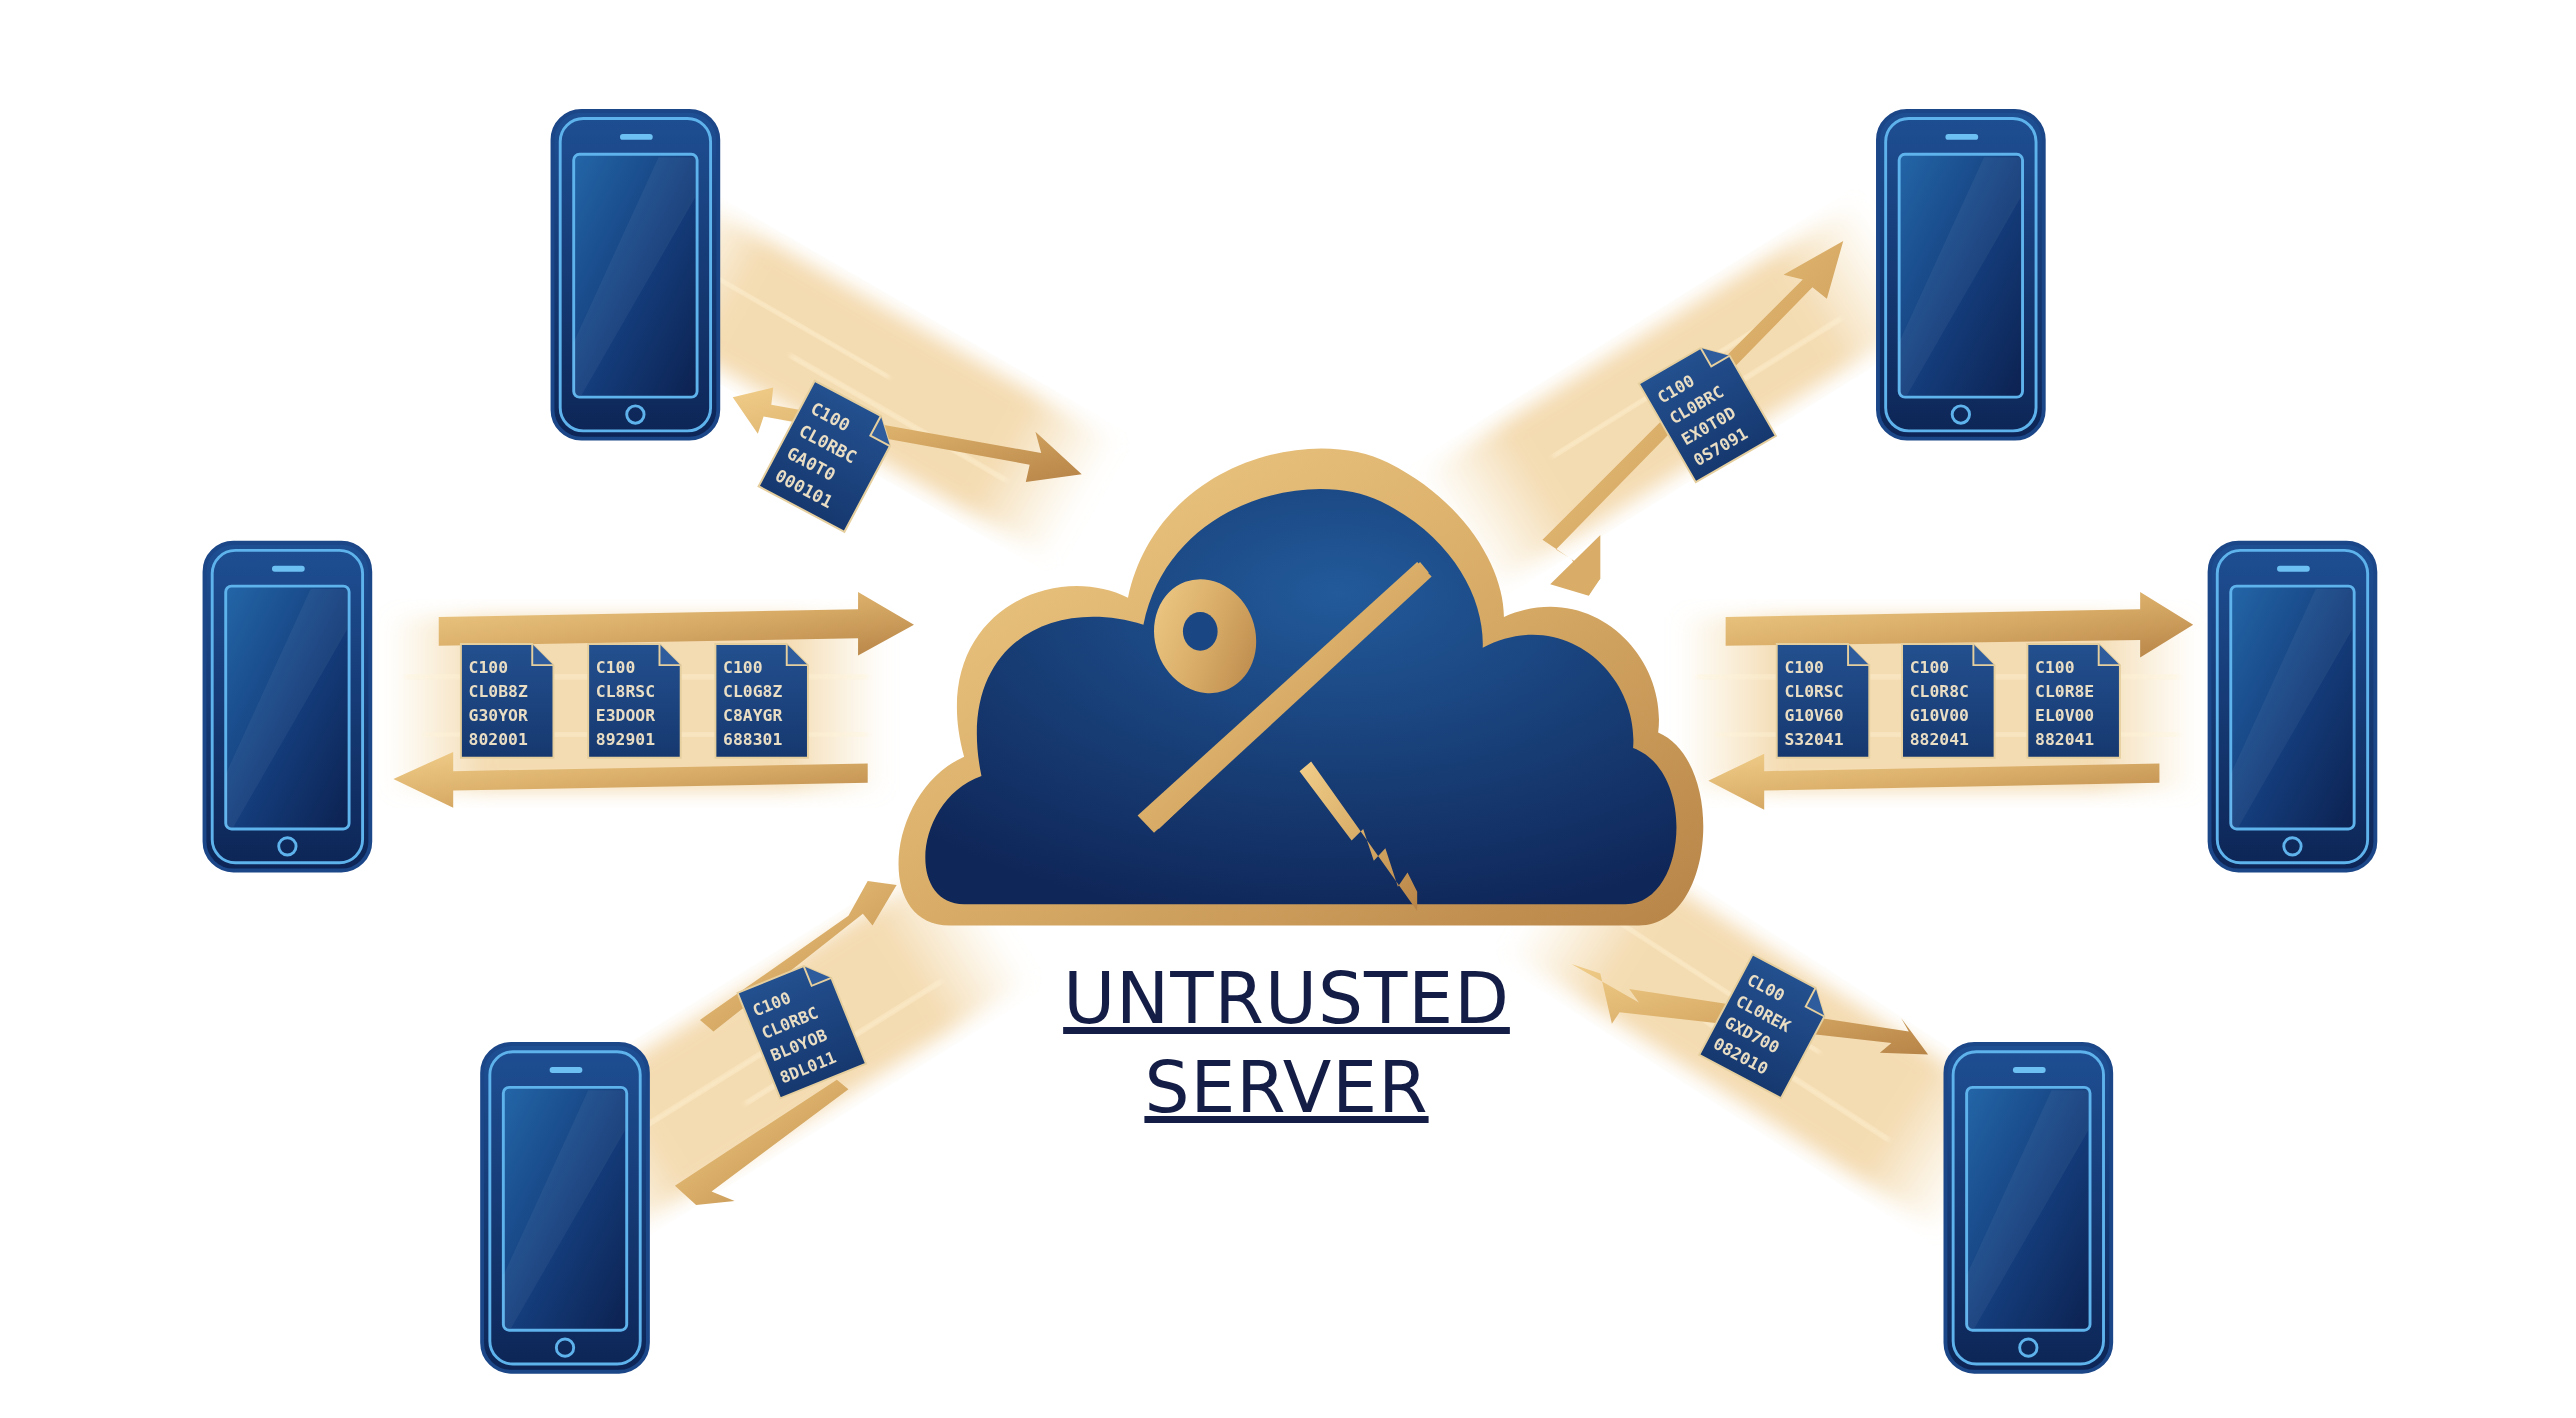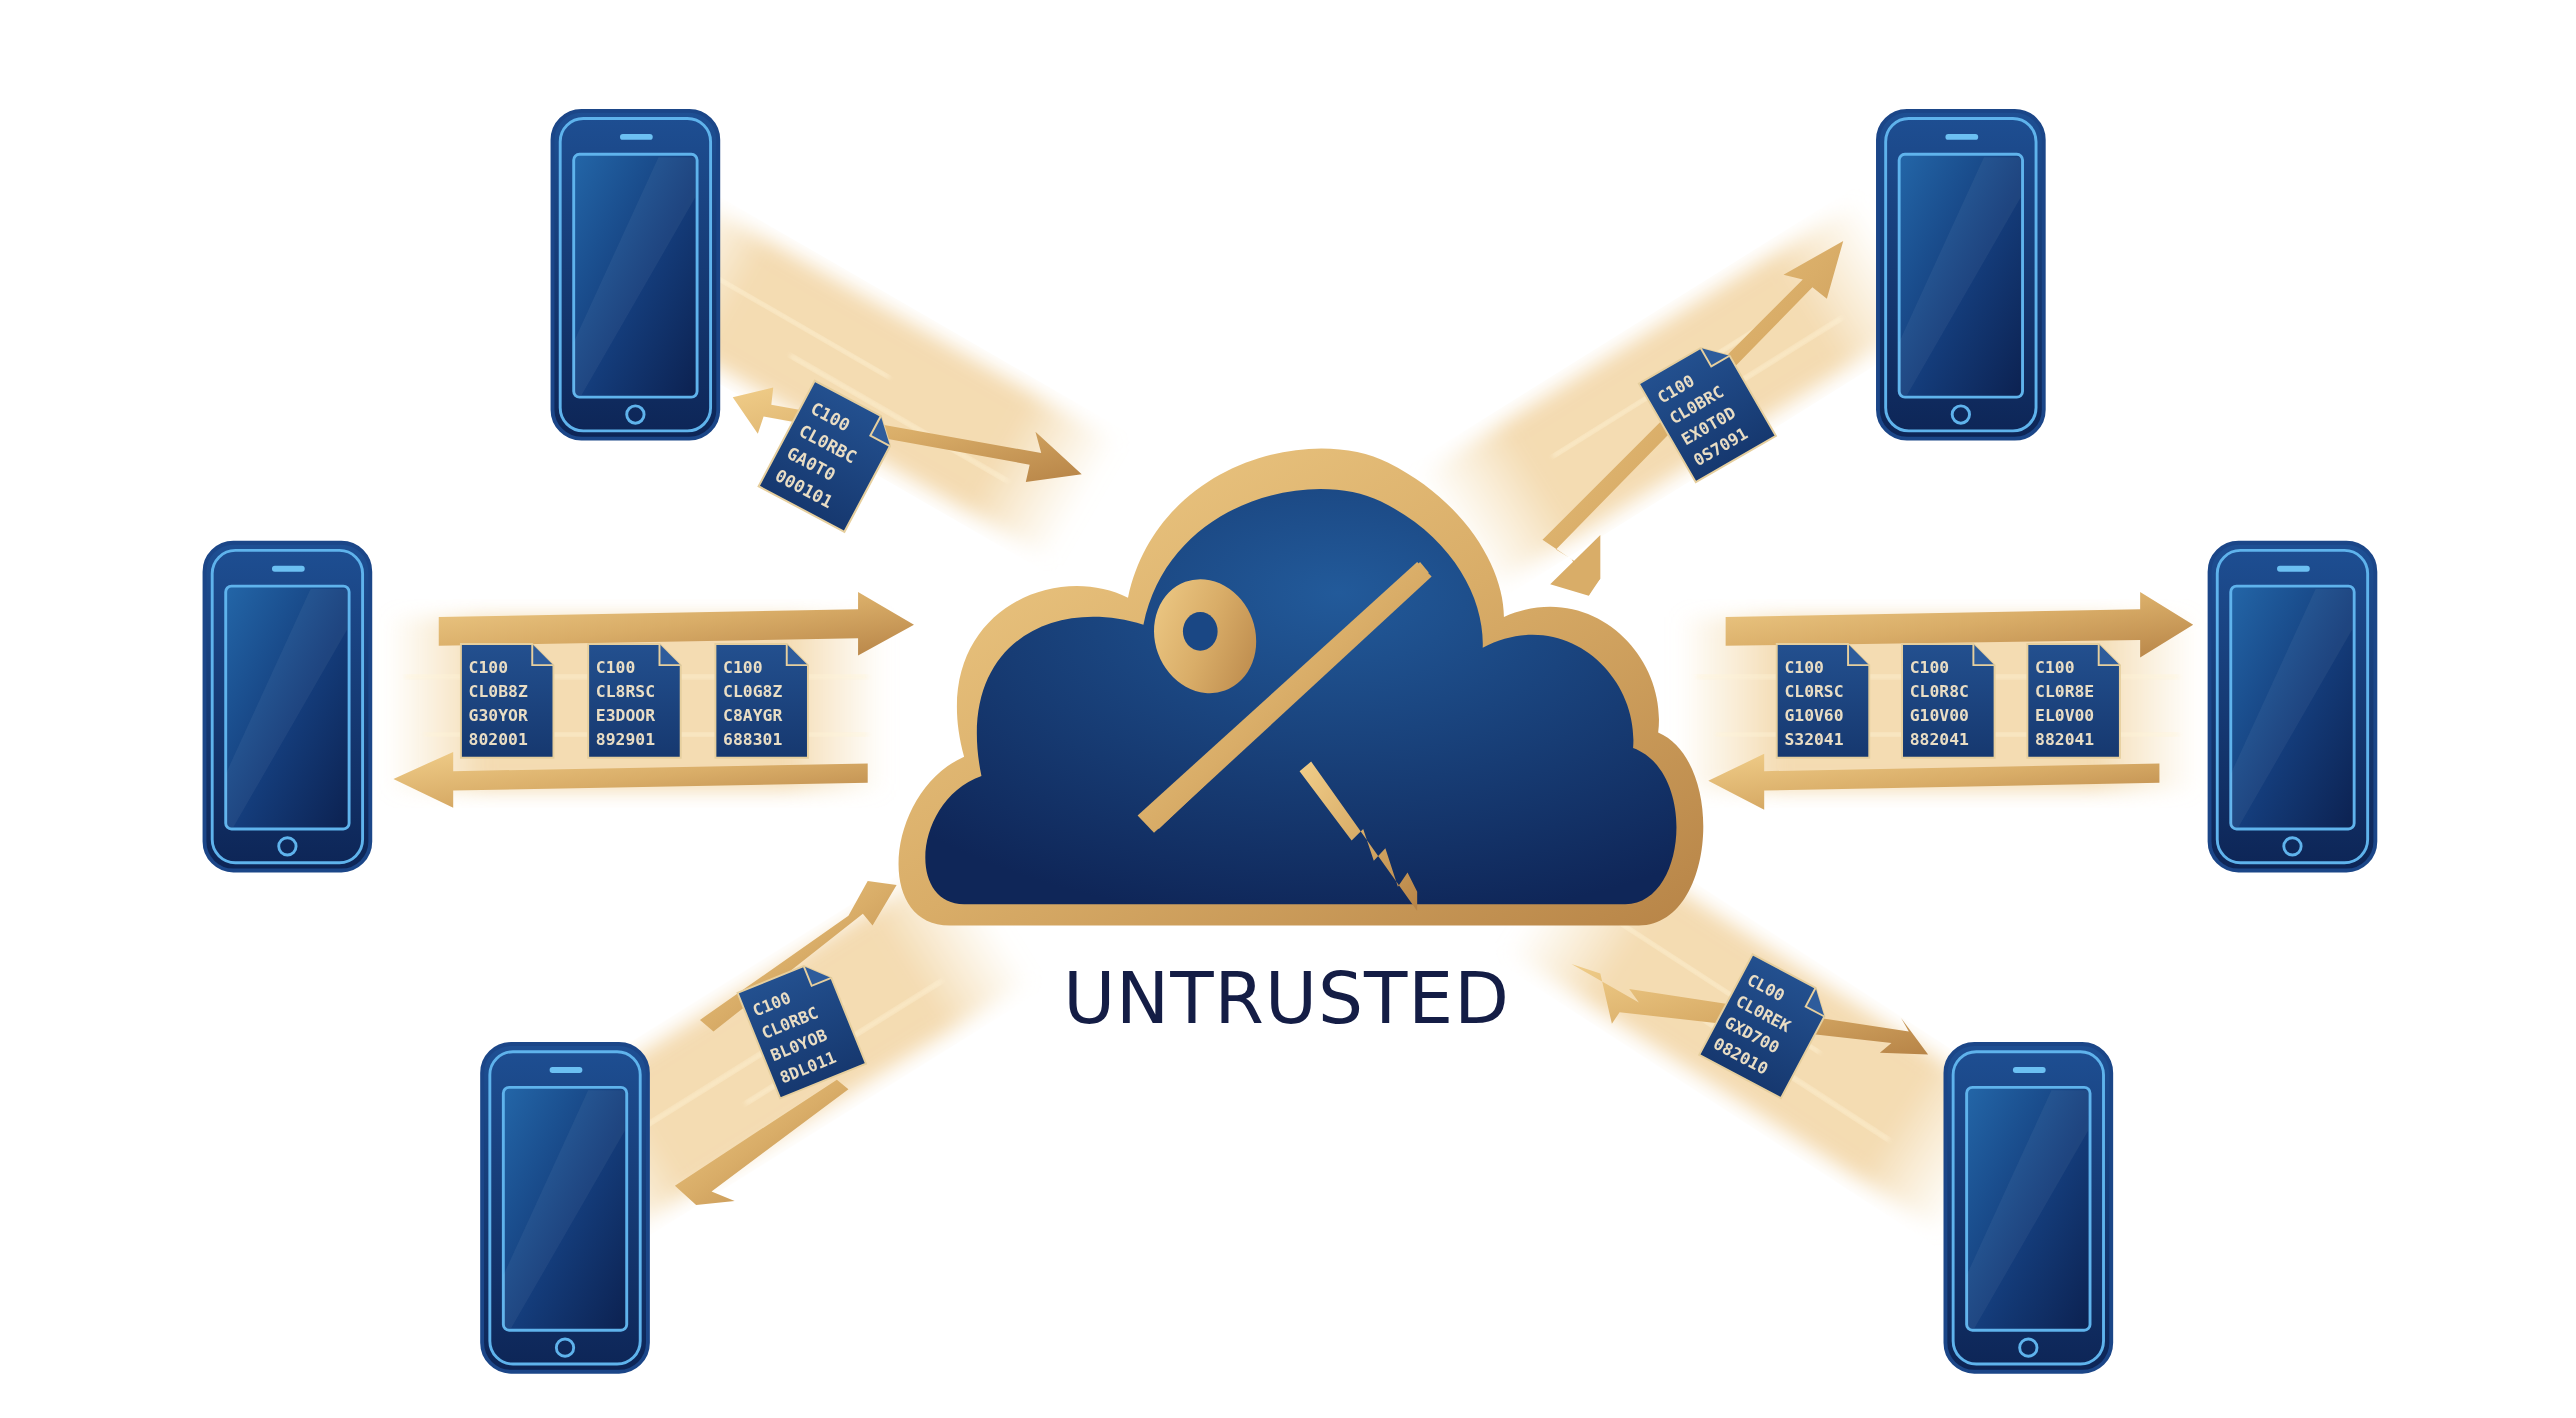--- a/index.html
+++ b/index.html
@@ -1,21 +1,21 @@
 <!DOCTYPE html>
 <html><head>
 <meta charset="utf-8">
 <style>
   html, body { margin: 0; padding: 0; background: #ffffff; }
   body { width: 2576px; height: 1418px; position: relative; overflow: hidden;
          font-family: "DejaVu Sans", sans-serif; }
   .stage { position: absolute; left: 0; top: 0; width: 2576px; height: 1418px; }
   .label { position: absolute; left: 901px; width: 771px; top: 954px; text-align: center;
            color: #141d45; font-family: "DejaVu Sans", sans-serif; font-weight: 500;
-           font-size: 71px; line-height: 89px; letter-spacing: 1px; }
+           font-size: 71px; line-height: 89px; letter-spacing: 1px; text-decoration: underline; }
   .label span { display: block; }
   .doc-text { font-family: "DejaVu Sans Mono", monospace; font-size: 17px; fill: #e9ddc4; font-weight: bold; }
 </style>
 </head>
 <body>
 
 <svg class="stage" width="2576" height="1418" viewBox="0 0 2672 1471" xmlns="http://www.w3.org/2000/svg">
   <defs>
     <linearGradient id="phoneBody" x1="0" y1="0" x2="0" y2="1">
       <stop offset="0" stop-color="#1e4f93"></stop>
@@ -240,14 +240,15 @@
     <use href="#docShape"></use>
     <text class="doc-text" x="8" y="30">CL00</text>
     <text class="doc-text" x="8" y="55">CL0REK</text>
     <text class="doc-text" x="8" y="80">GXD700</text>
     <text class="doc-text" x="8" y="105">082010</text>
   </g>
 </svg>
 
 <div class="label">
   <span>UNTRUSTED</span>
+  <span>SERVER</span>
 </div>
 
 
 </body></html>

